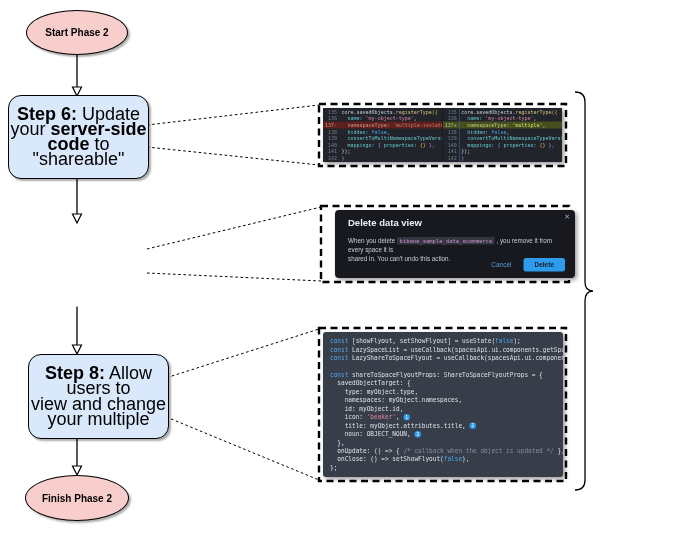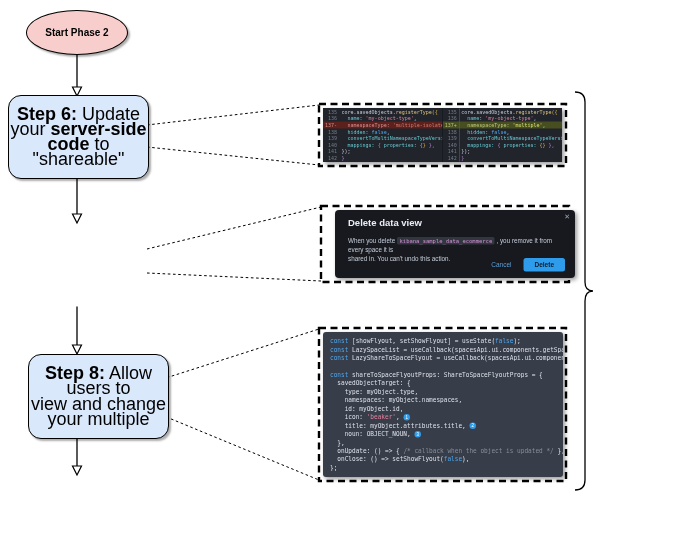--- a/index.html
+++ b/index.html
@@ -113,20 +113,23 @@
       <div><span style="font-weight: 700;">Step 6:</span><span> Update</span></div>
       <div><span>your </span><span style="font-weight: 700;">server-side code</span><span> to</span></div>
       <div><span>"shareable"</span></div>
     </div>
   <div class="step" id="step8">
       <div><span style="font-weight: 700;">Step 8:</span><span> Allow users to</span></div>
       <div><span>view and change</span></div>
       <div><span>your multiple</span></div>
     </div>
 
+  <div class="ellipse" id="finish">
+    <span>Finish Phase 2</span>
+  </div>
 
   <div class="shot" id="diff-shot">
     <div class="scale2" id="diff-inner">
       <div class="dcol dcol-left">
           <div class="drow row-ctx"><span class="ln">135</span><span class="dcode"><span class="t-d">core.savedObjects.</span><span class="t-fn">registerType</span><span class="t-br">({</span></span></div>
           <div class="drow row-ctx"><span class="ln">136</span><span class="dcode"><span class="t-k">  name: </span><span class="t-s">'my-object-type'</span><span class="t-d">,</span></span></div>
           <div class="drow row-del"><span class="ln">137-</span><span class="dcode"><span class="t-delk">  namespaceType: </span><span class="t-dels">'multiple-isolated'</span></span></div>
           <div class="drow row-ctx"><span class="ln">138</span><span class="dcode"><span class="t-k">  hidden: </span><span class="t-kw">false</span><span class="t-d">,</span></span></div>
           <div class="drow row-ctx"><span class="ln">139</span><span class="dcode"><span class="t-k">  convertToMultiNamespaceTypeVersion: </span></span></div>
           <div class="drow row-ctx"><span class="ln">140</span><span class="dcode"><span class="t-k">  mappings: </span><span class="t-pu">{ </span><span class="t-k">properties: </span><span class="t-br">{}</span><span class="t-pu"> },</span></span></div>

